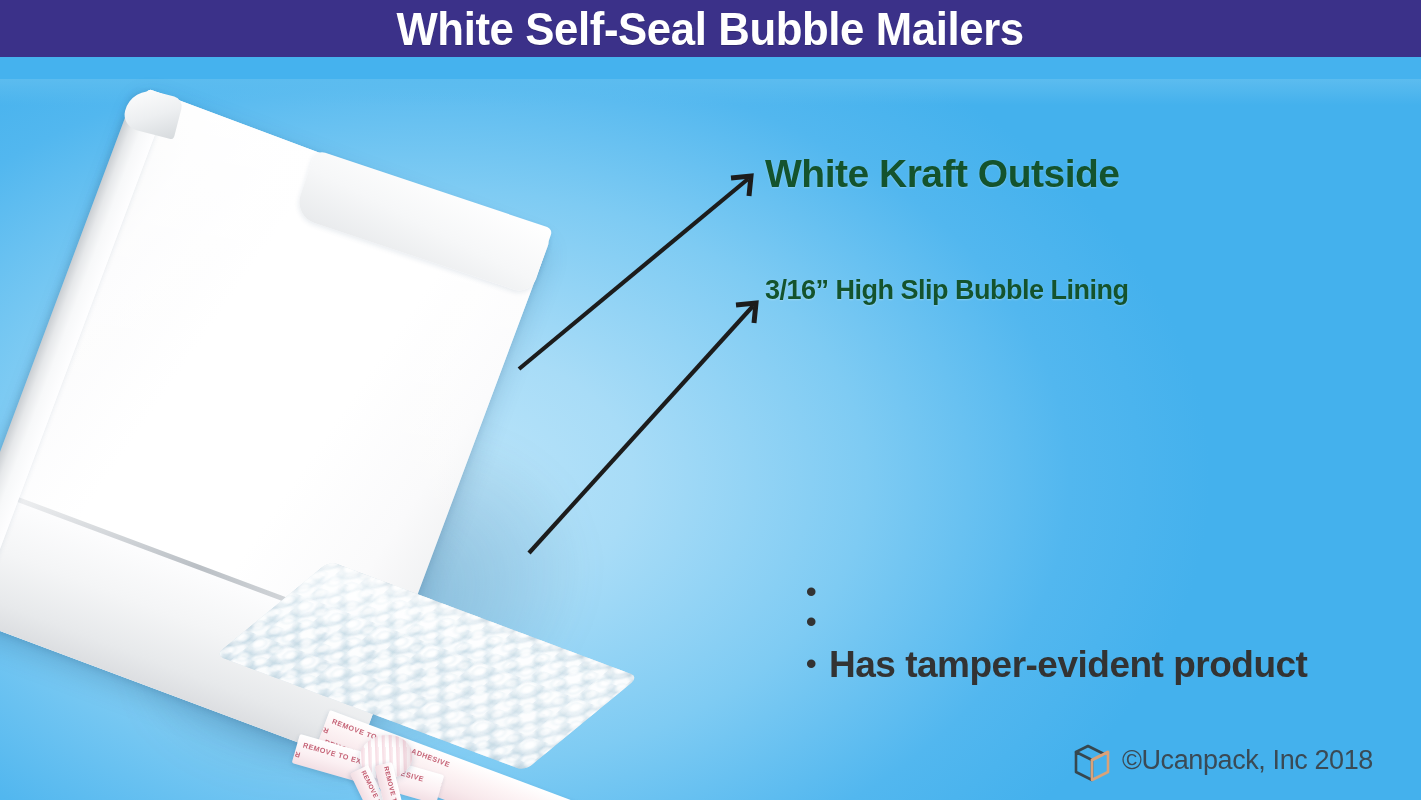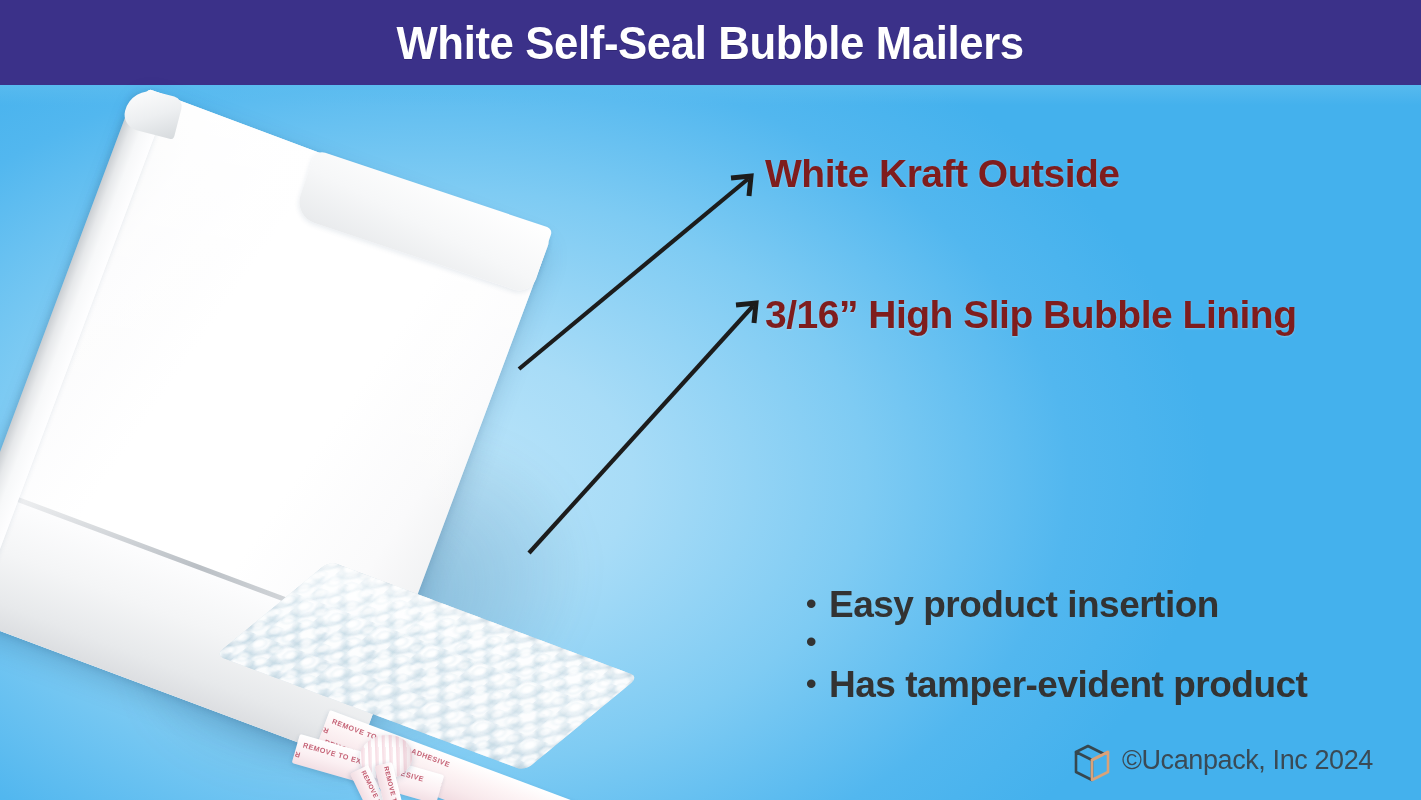--- a/index.html
+++ b/index.html
@@ -16,45 +16,45 @@
     background:
       radial-gradient(ellipse 780px 520px at 430px 400px,#BCE5FA 0%,#A8DCF7 26%,#7ECBF3 56%,#52B7EF 82%,#44B1ED 100%);
   }
   .bg-edge-top{
     position:absolute;left:0;top:79px;width:1421px;height:26px;
     background:linear-gradient(180deg,#5CBCEF 0%,rgba(92,188,239,0) 100%);
   }
 
   
   .header{
-    position:absolute;left:0;top:0;width:1421px;height:85px;
+    position:absolute;left:0;top:0;width:1421px;height:57px;
     background:#3B3189;
     display:flex;align-items:center;justify-content:center;
   }
   .header-title{
     color:#FFFFFF;
     font-size:46px;
     font-weight:bold;
     letter-spacing:-0.4px;
     transform:scaleX(.95);
     white-space:nowrap;
     text-shadow:0 1px 0 rgba(0,0,0,.18);
   }
 
   
   .callout{
     position:absolute;
-    color:#7f1d1d;
+    color:#14532d;
     font-weight:bold;
     white-space:nowrap;
     letter-spacing:-0.5px;
     text-shadow:0 1px 2px rgba(255,255,255,.25);
   }
   #callout-kraft{left:765px;top:152px;font-size:39px;}
-  #callout-bubble{left:765px;top:293px;font-size:39px;}
+  #callout-bubble{left:765px;top:275px;font-size:27px;}
 
   
   .bullets{
     position:absolute;left:806px;top:580px;
     color:#333333;font-weight:bold;font-size:37px;
     letter-spacing:-0.5px;
     line-height:50px;
   }
   .bullets .li{white-space:nowrap;display:flex;align-items:baseline;gap:13px;}
   .bullets .dot{font-size:30px;line-height:1;position:relative;top:-3px;}
@@ -284,34 +284,33 @@
       <polyline points="736,305 756,303 754,323" stroke-width="5" stroke-linejoin="miter"></polyline>
     </g>
   </svg>
 
   <div class="callout" id="callout-kraft">White Kraft Outside</div>
   <div class="callout" id="callout-bubble">3/16” High Slip Bubble Lining</div>
 
   <div class="bullets">
     <div class="li">
       <span class="dot">•</span>
-      <span>Easy product insertion</span>
     </div>
     <div class="li">
       <span class="dot">•</span>
     </div>
     <div class="li">
       <span class="dot">•</span>
       <span>Has tamper-evident product</span>
     </div>
   </div>
 
   <div class="footer">
     <svg class="logo" viewBox="0 0 48 48">
       <path d="M8 16 L8 36 L24 44 L24 24 Z" fill="none" stroke="#36474F" stroke-width="2.6" stroke-linejoin="round"></path>
       <path d="M24 24 L24 44 L40 36 L40 16 Z" fill="none" stroke="#D9A279" stroke-width="2.6" stroke-linejoin="round"></path>
       <path d="M8 16 L20 10 L36 18" fill="none" stroke="#36474F" stroke-width="2.6" stroke-linejoin="round" stroke-linecap="round"></path>
       <path d="M24 24 L40 16" fill="none" stroke="#D9A279" stroke-width="2.6" stroke-linecap="round"></path>
     </svg>
-    <div class="footer-text">©Ucanpack, Inc 2024</div>
+    <div class="footer-text">©Ucanpack, Inc 2018</div>
   </div>
 
 </div>
 
 </body></html>

